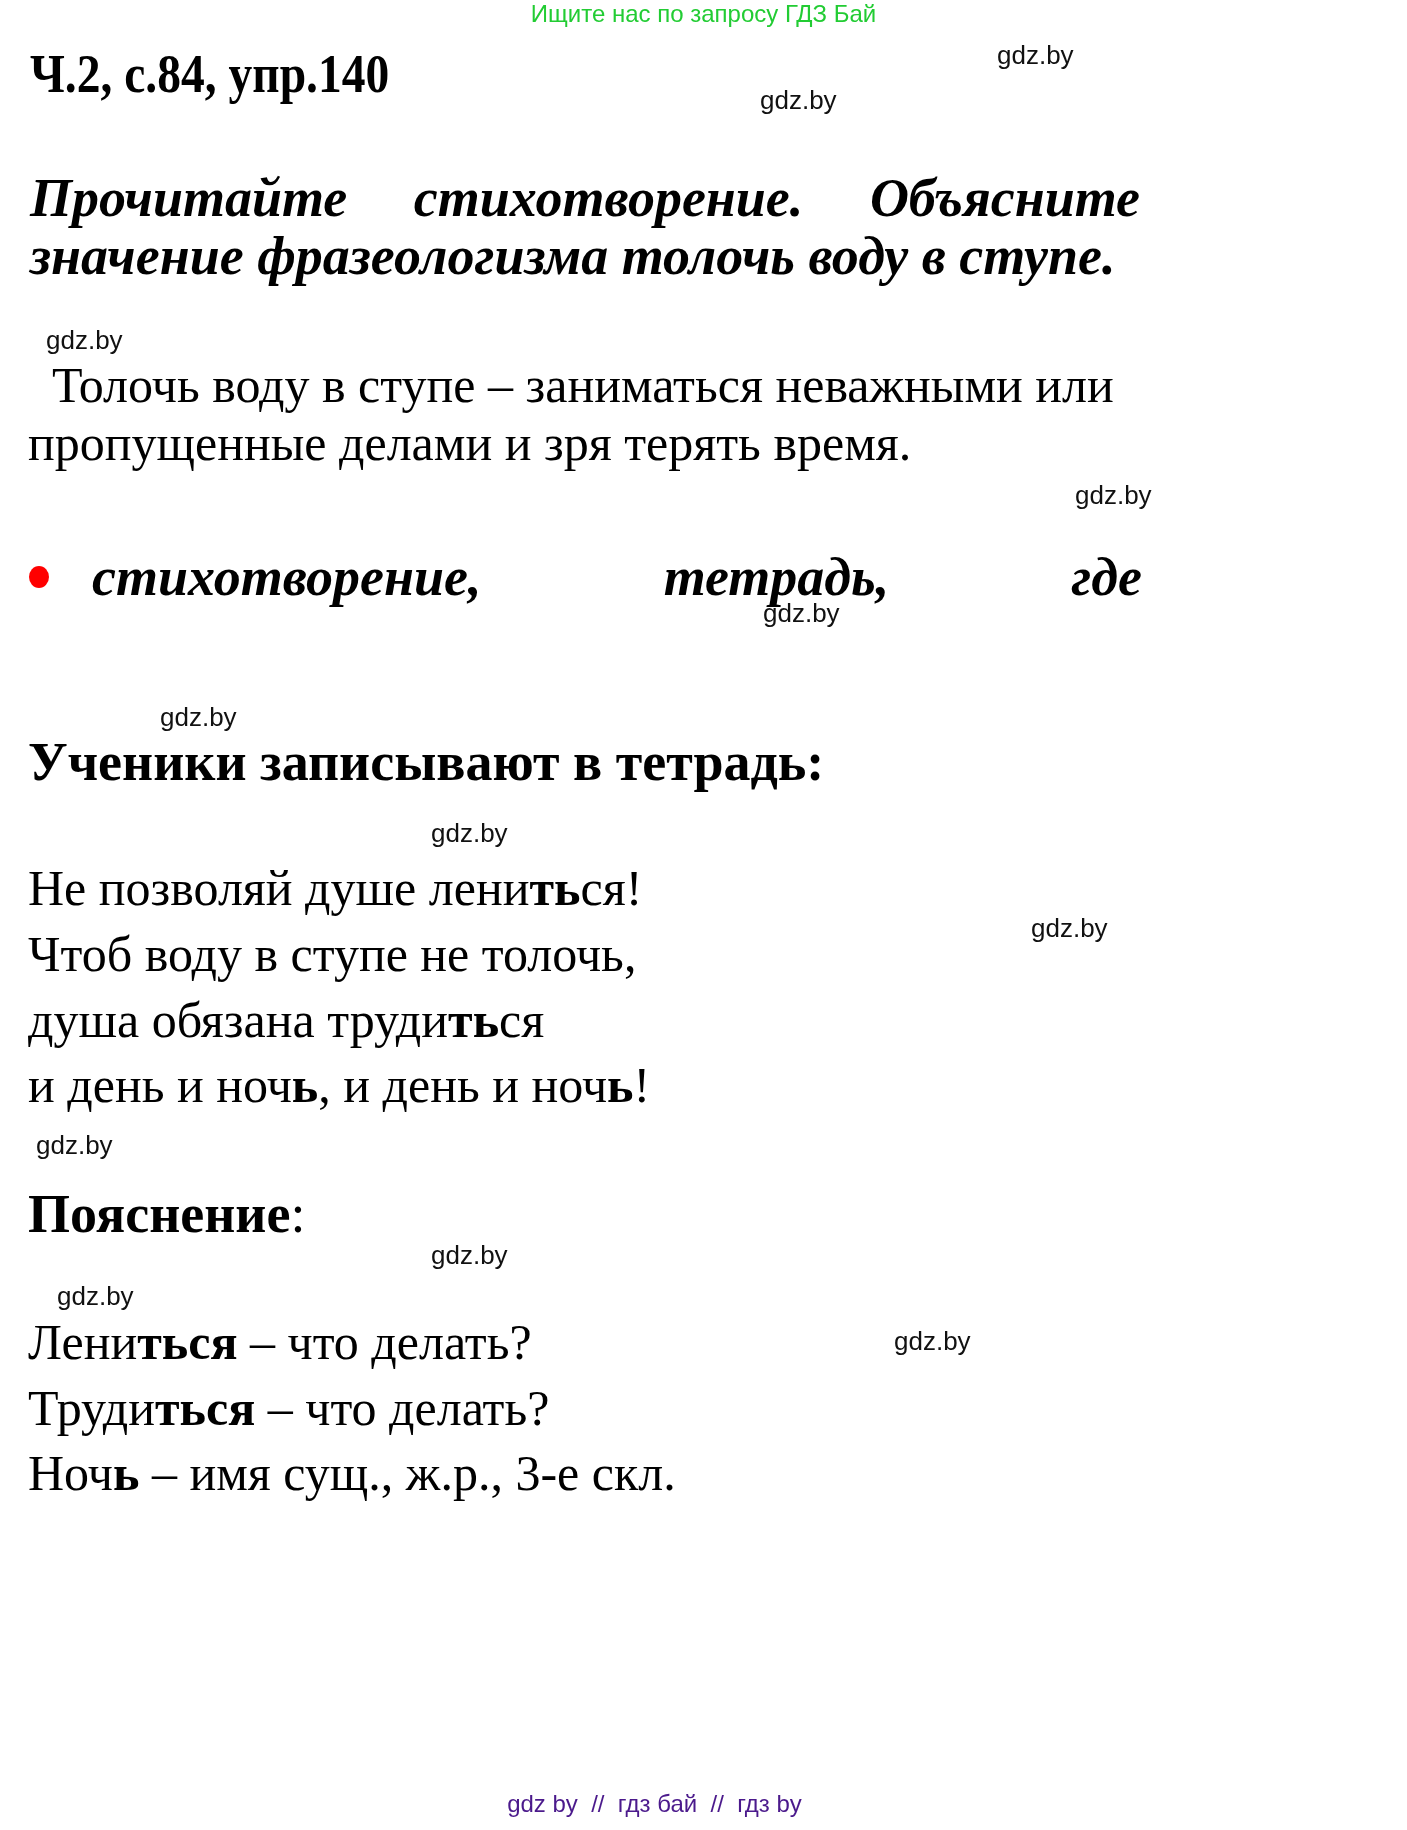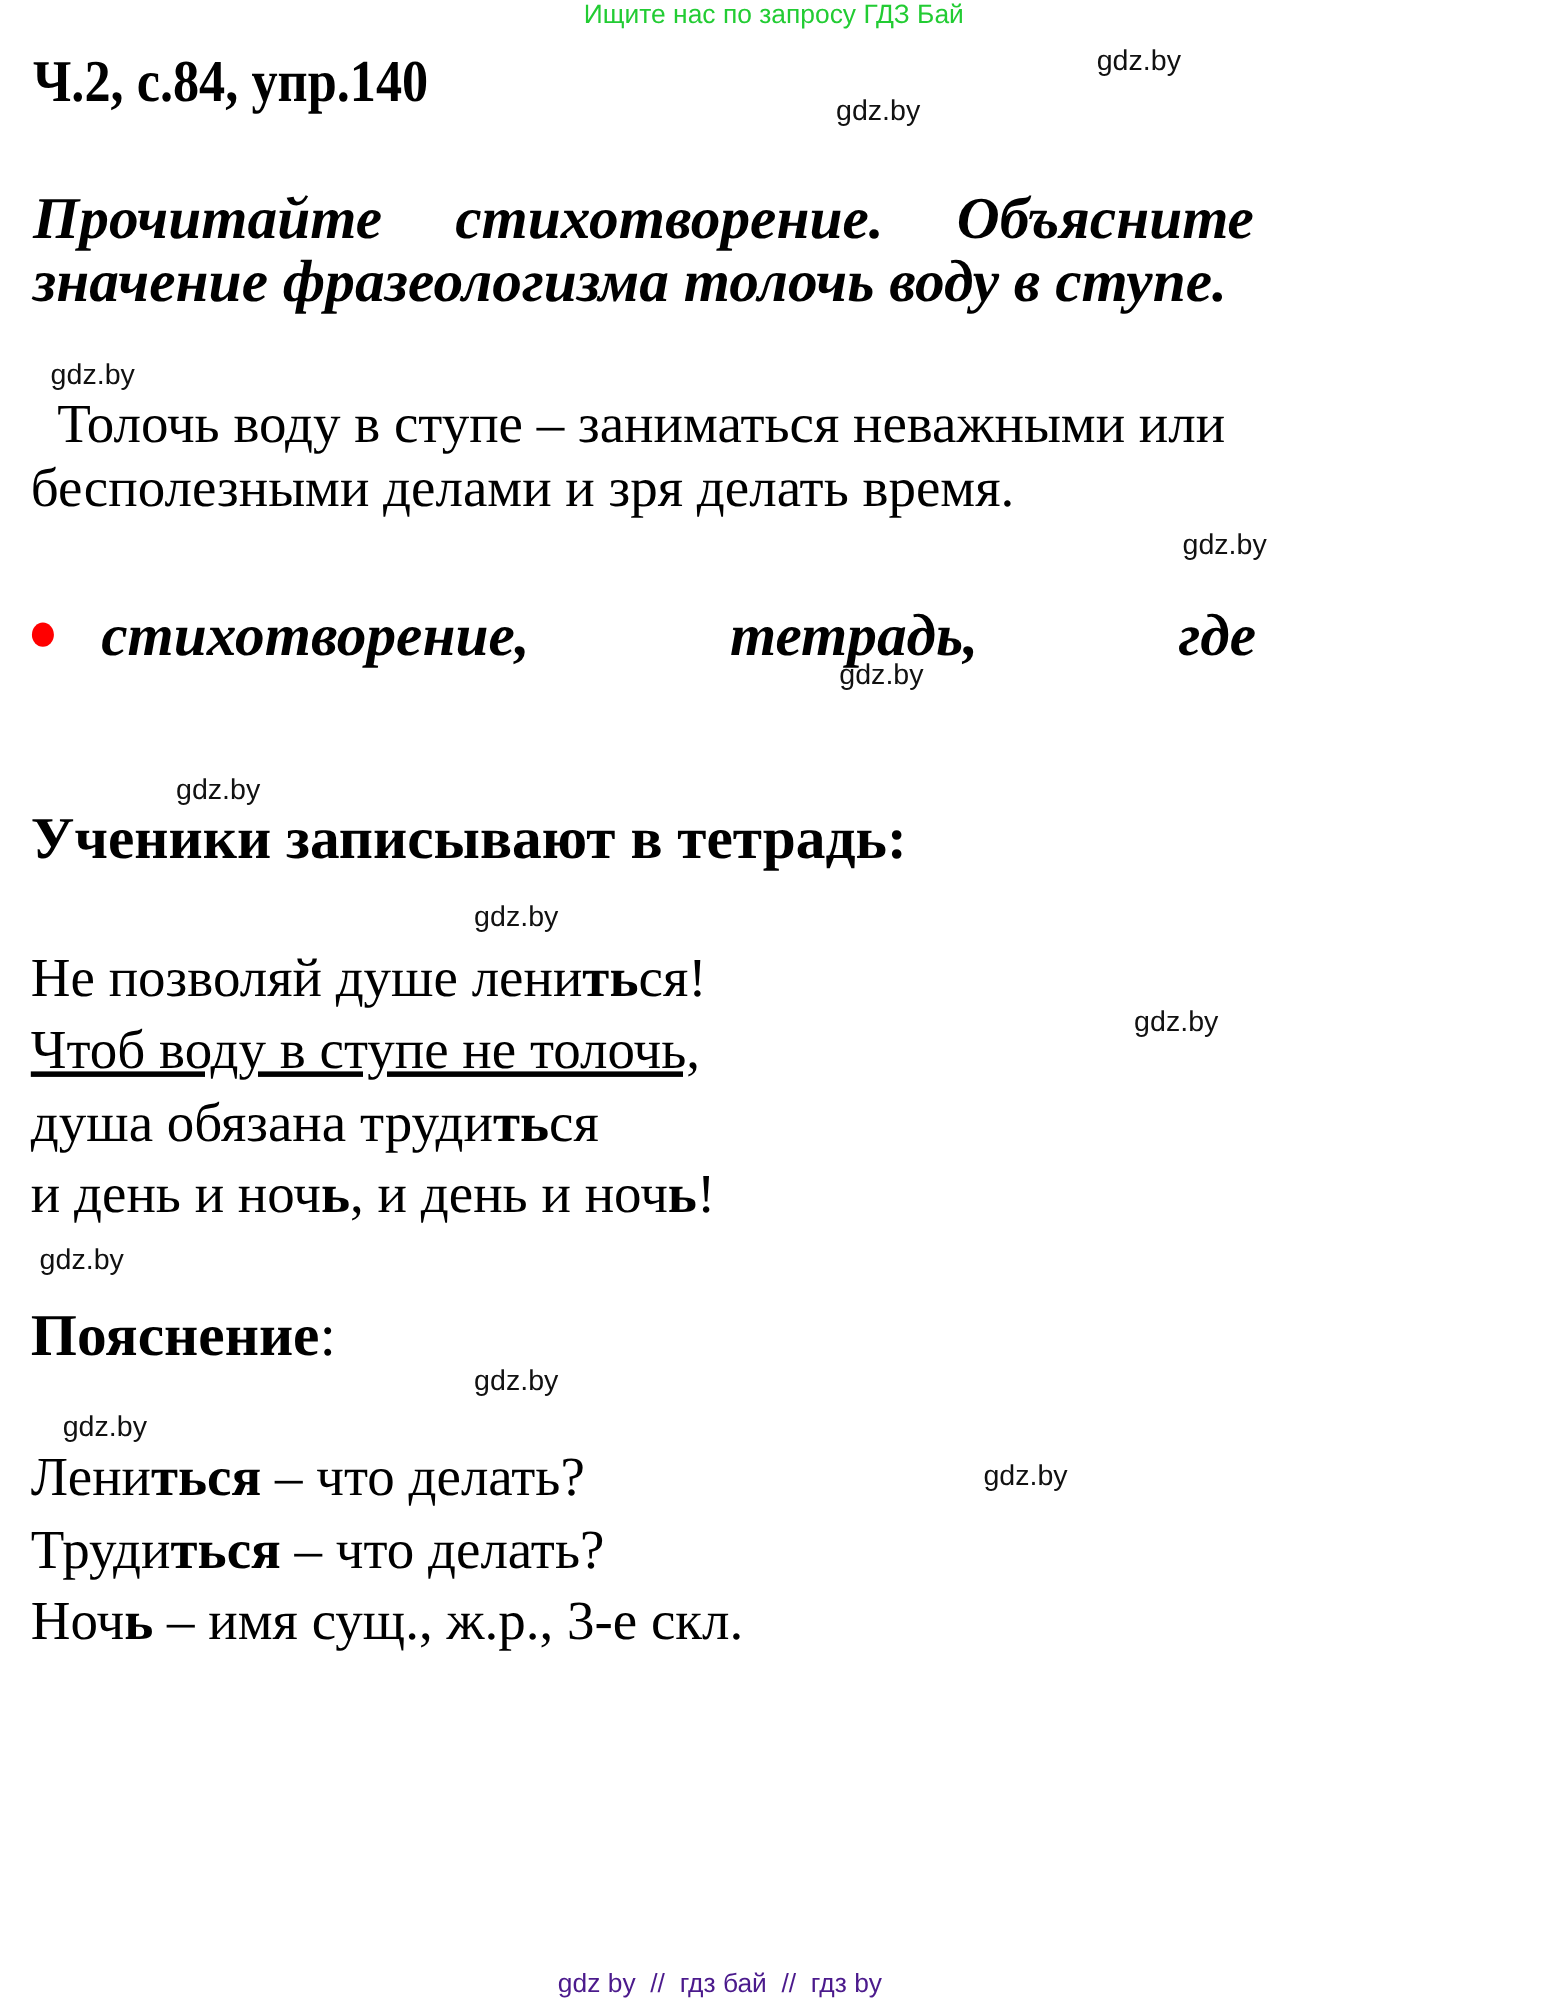--- a/index.html
+++ b/index.html
@@ -43,39 +43,39 @@
 <div class="abs serif task" style="top:166px;">
   <div class="task-line" style="width:1110px;">
     <span>Прочитайте</span>
     <span>стихотворение.</span>
     <span>Объясните</span>
   </div>
   <div style="margin-top:-6px;">значение фразеологизма толочь воду в ступе.</div>
 </div>
 
 <div class="abs serif body-text" style="left:52px;top:355px;">Толочь воду в ступе – заниматься неважными или</div>
-<div class="abs serif body-text" style="left:28px;top:413px;">бесполезными делами и зря делать время.</div>
+<div class="abs serif body-text" style="left:28px;top:413px;">пропущенные делами и зря терять время.</div>
 
 <div class="abs bullet" style="left:29px;top:566px;"></div>
 <div class="abs serif task" style="left:92px;top:545px;width:1050px;">
   <div class="task-line" style="width:1050px;">
     <span>стихотворение,</span>
     <span>тетрадь,</span>
     <span>где</span>
   </div>
 </div>
 
 <div class="abs serif" style="left:28px;top:730px;">
   <span class="heading-u">Ученики записывают в тетрадь</span><span class="heading-u colon">:</span>
 </div>
 
 <div class="abs serif poem-line" style="left:28px;top:858px;">
   <span>Не позволяй душе лени</span><b class="soft">ть</b><span>ся!</span>
 </div>
-<div class="abs serif poem-line" style="left:28px;top:924px;text-decoration:underline;">
+<div class="abs serif poem-line" style="left:28px;top:924px;">
   <span>Чтоб воду в ступе не толочь,</span>
 </div>
 <div class="abs serif poem-line" style="left:28px;top:990px;">
   <span>душа обязана труди</span><b class="soft">ть</b><span>ся</span>
 </div>
 <div class="abs serif poem-line" style="left:28px;top:1055px;">
   <span>и день и ноч</span><b class="soft">ь</b><span>, и день и ноч</span><b class="soft">ь</b><span>!</span>
 </div>
 
 <div class="abs serif" style="left:28px;top:1182px;">

